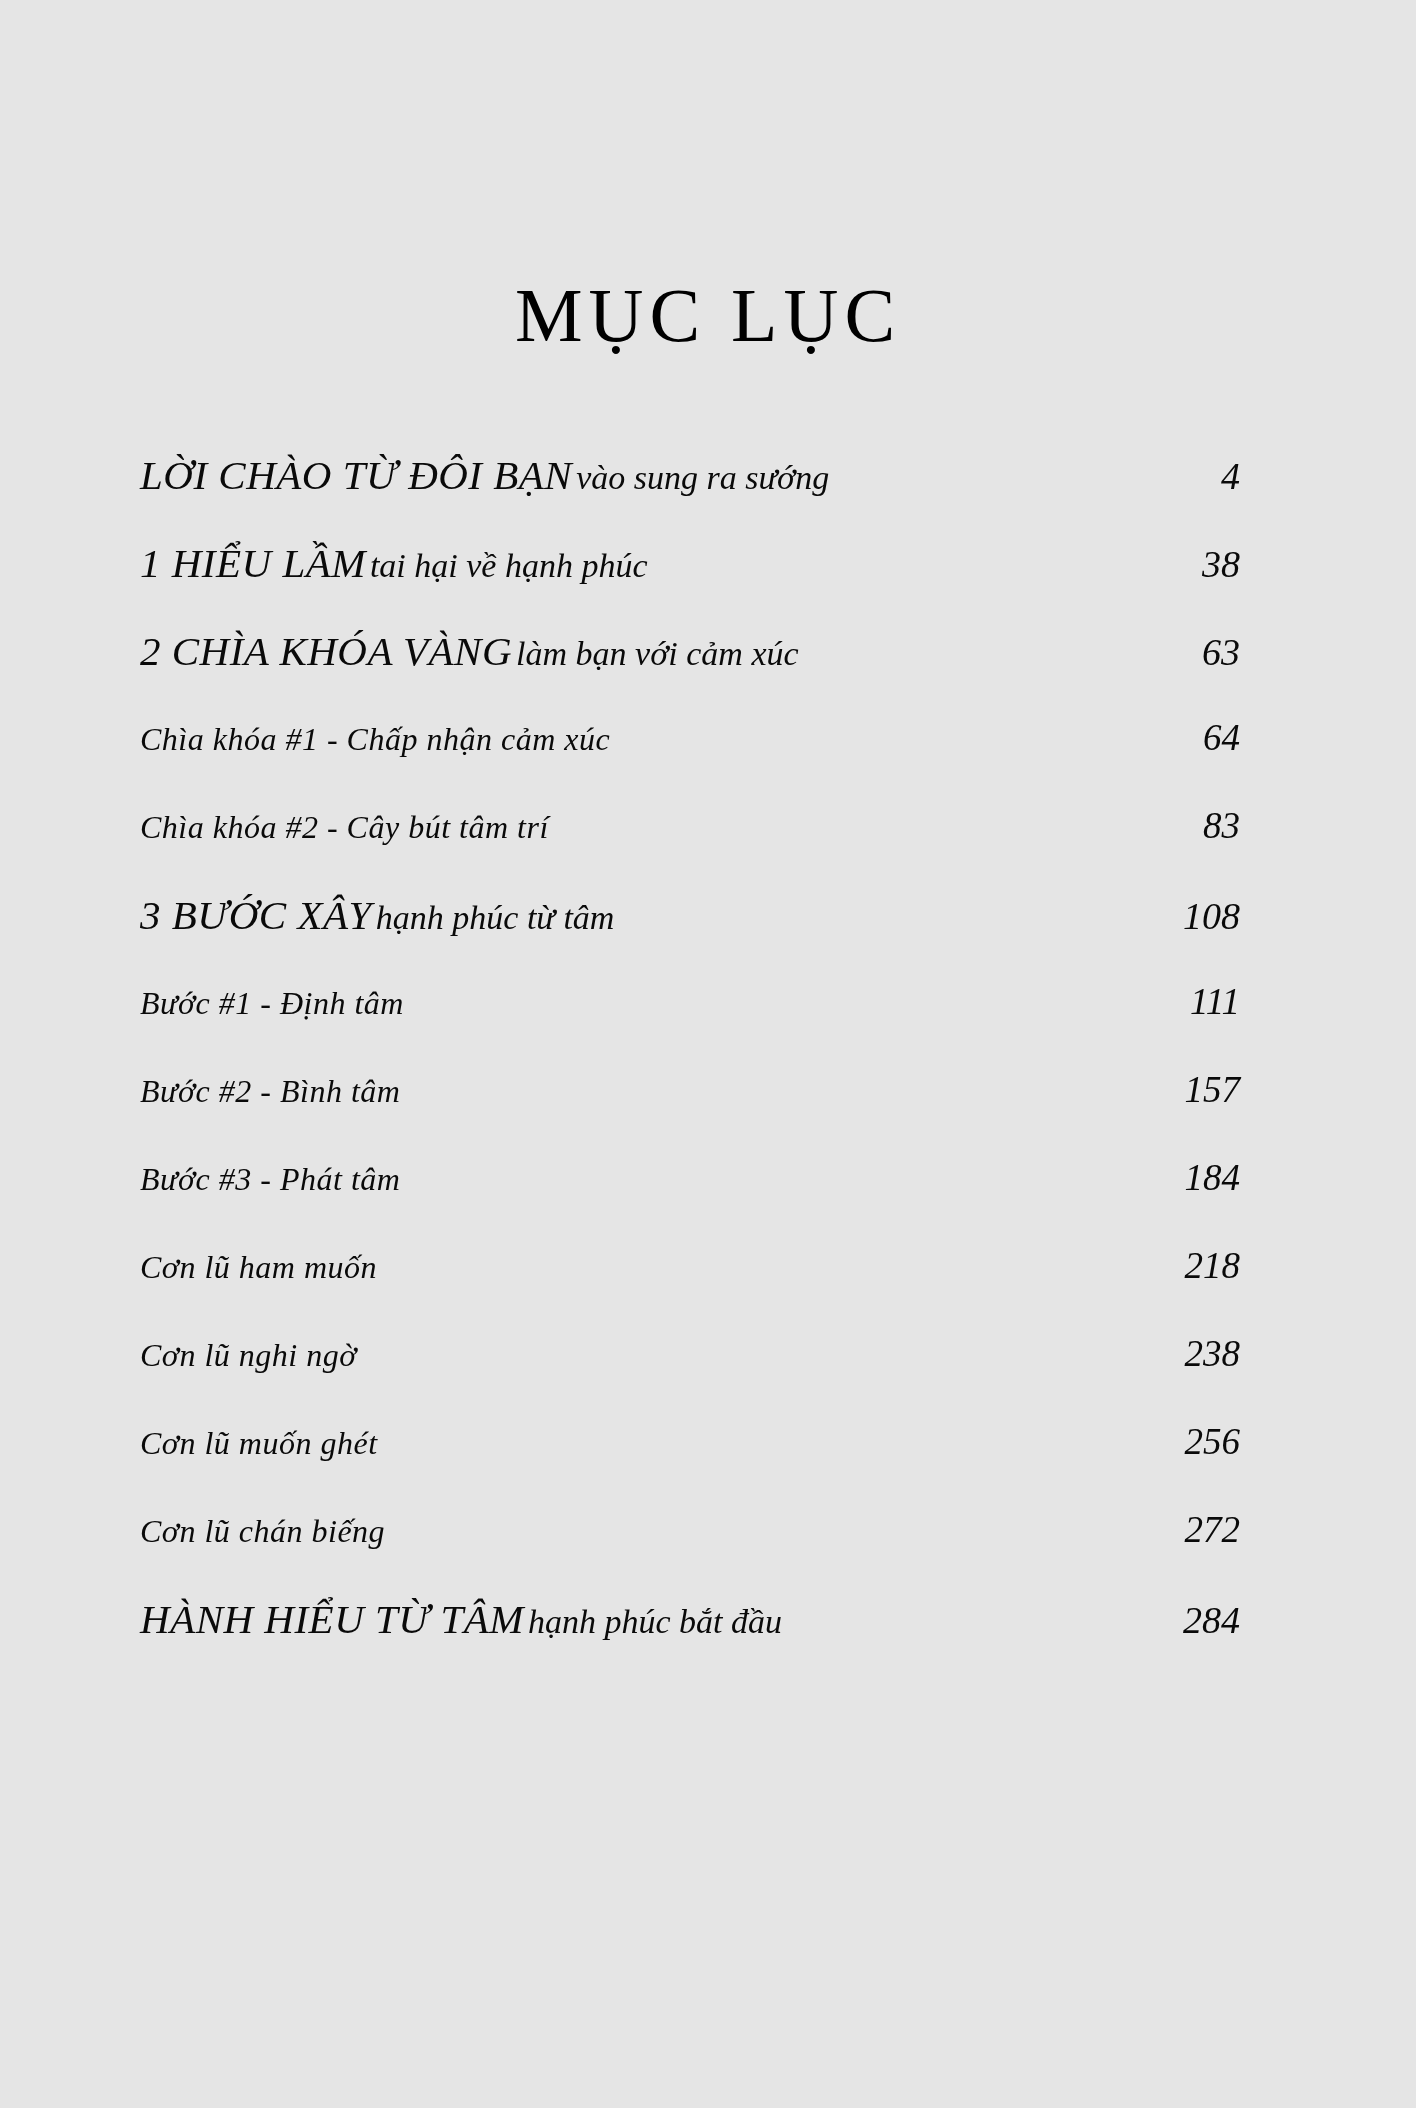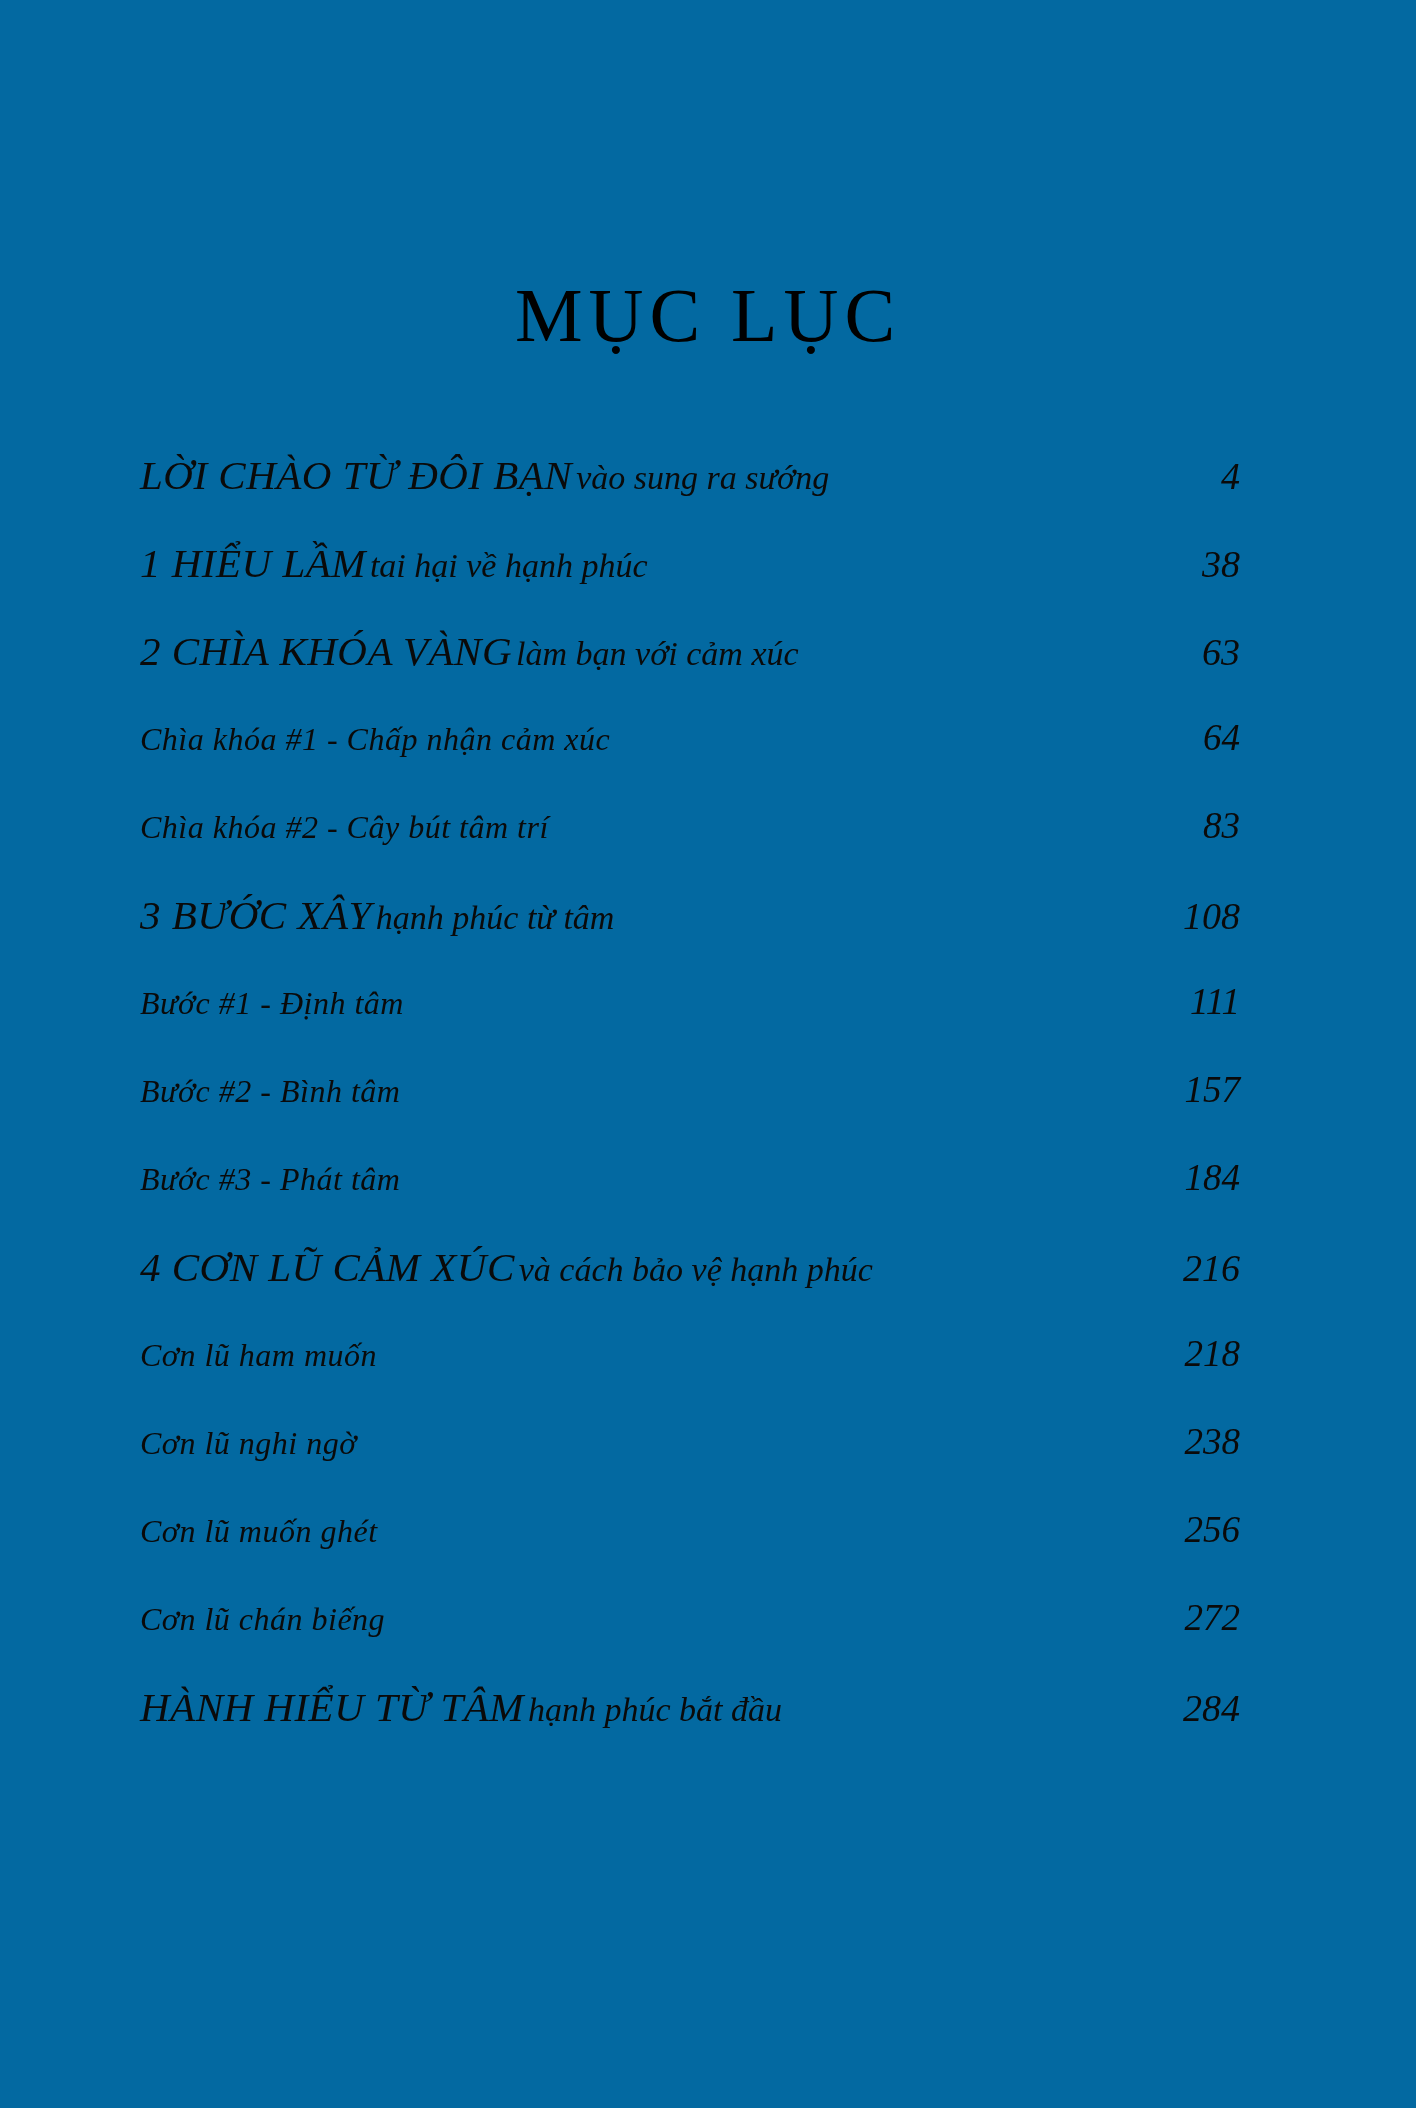--- a/index.html
+++ b/index.html
@@ -11,21 +11,21 @@
     width: 1416px;
     height: 2108px;
     font-family: "Liberation Serif", serif;
     color: #0a0a0a;
     overflow: hidden;
   }
   .page {
     position: relative;
     width: 1416px;
     height: 2108px;
-    background: #0369a1;
+    background: #e5e5e5;
   }
   .toc-title {
     position: absolute;
     top: 272px;
     left: 0;
     width: 1416px;
     text-align: center;
     font-size: 76px;
     letter-spacing: 6px;
     font-family: "Liberation Serif", serif;
@@ -153,27 +153,20 @@
     </div>
 
     <div class="toc-row sub">
       <div class="toc-label">
         <span class="lead">Bước #3 - Phát tâm</span>
         <span class="rest"></span>
       </div>
       <div class="toc-page">184</div>
     </div>
 
-    <div class="toc-row">
-      <div class="toc-label">
-        <span class="lead caps">4 CƠN LŨ CẢM XÚC</span>
-        <span class="rest">và cách bảo vệ hạnh phúc</span>
-      </div>
-      <div class="toc-page">216</div>
-    </div>
 
     <div class="toc-row sub">
       <div class="toc-label">
         <span class="lead">Cơn lũ ham muốn</span>
         <span class="rest"></span>
       </div>
       <div class="toc-page">218</div>
     </div>
 
     <div class="toc-row sub">

